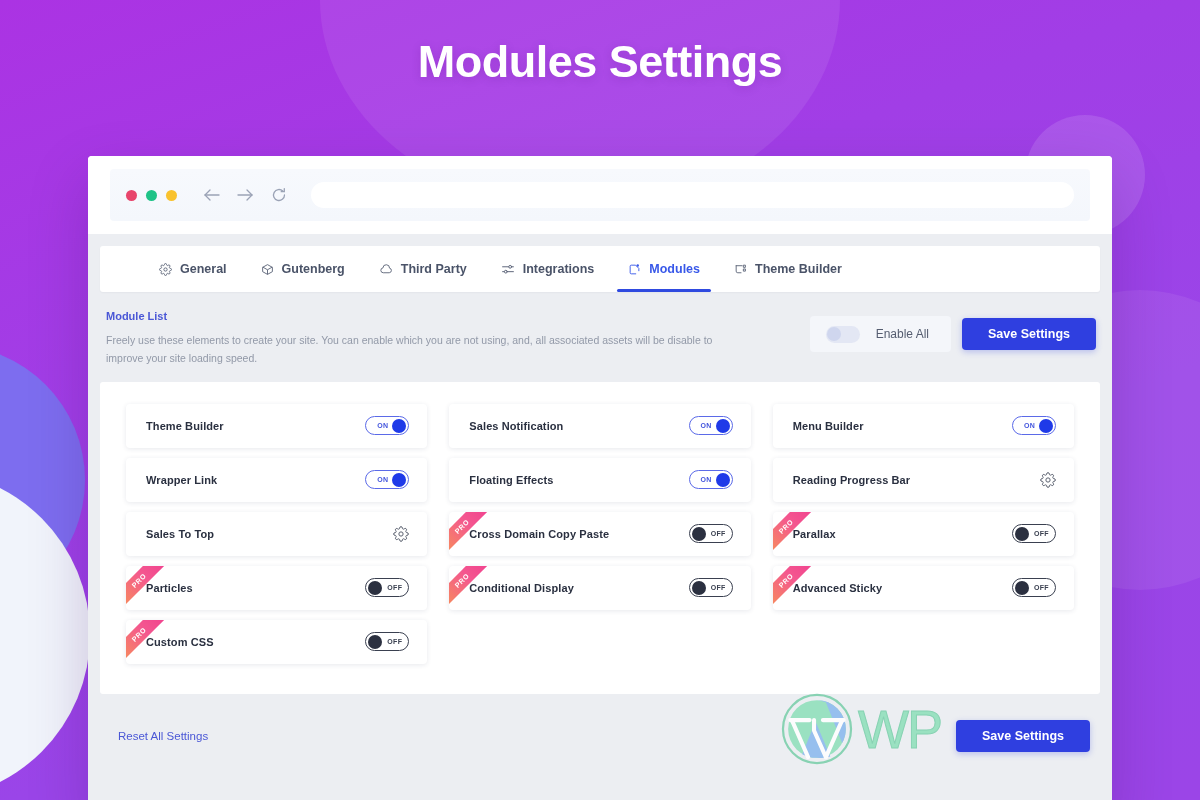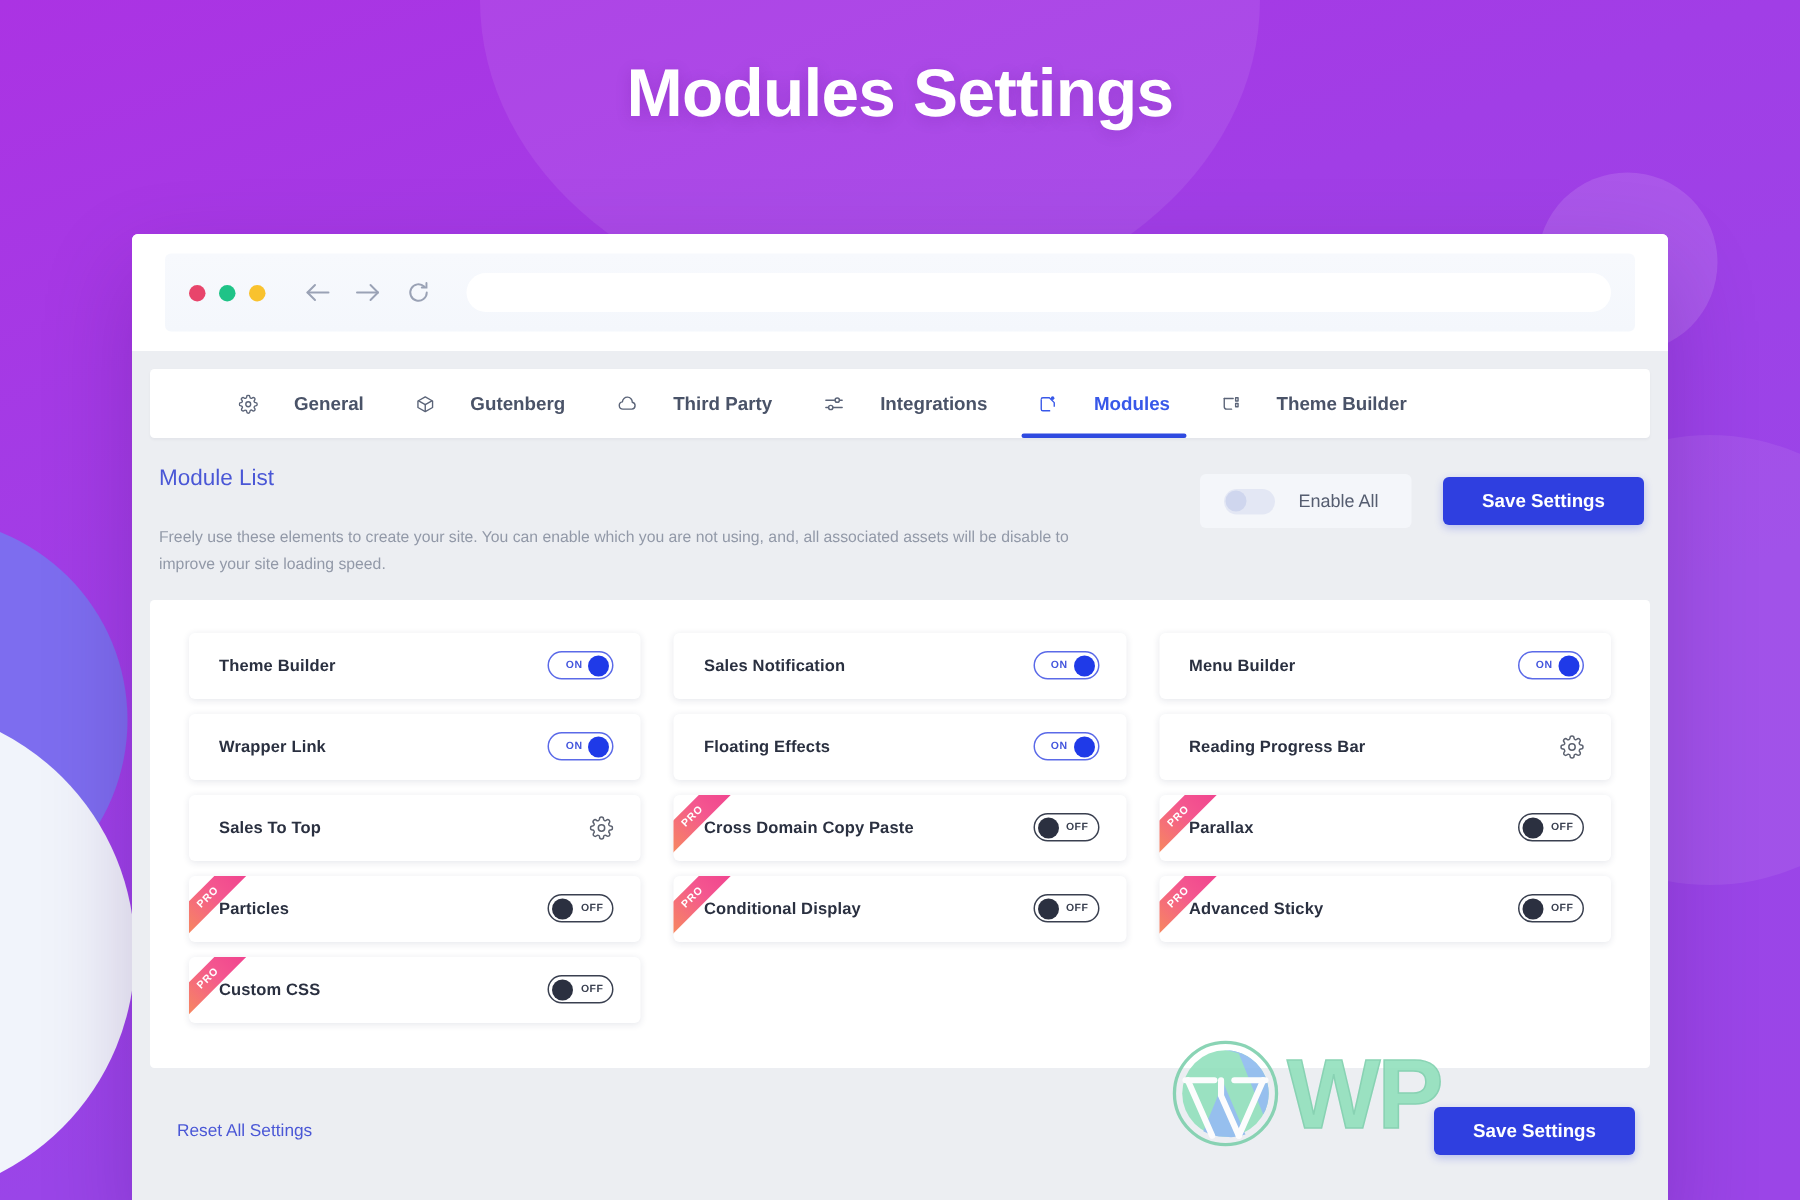--- a/index.html
+++ b/index.html
@@ -120,21 +120,21 @@
     border-radius: 3px;
     height: 46px;
     display: flex;
     align-items: stretch;
     padding-left: 42px;
     box-shadow: 0 1px 2px rgba(20,30,60,0.04);
   }
   .tab {
     display: flex;
     align-items: center;
-    gap: 24px;
+    gap: 8px;
     padding: 0 17px;
     font-size: 12.5px;
     font-weight: bold;
     color: #4a5368;
     position: relative;
     cursor: pointer;
     white-space: nowrap;
   }
   .tab .ticon { display: flex; align-items: center; color: #5b6478; }
   .tab.active { color: #3858e9; }
@@ -151,34 +151,34 @@
 
   
   .list-head {
     display: flex;
     align-items: flex-start;
     padding: 18px 4px 14px 6px;
   }
   .head-left { flex: 1; padding-right: 40px; }
   .head-title {
     color: #4a57d6;
-    font-size: 15px;
-    font-weight: normal;
-    margin-bottom: 22px;
+    font-size: 11px;
+    font-weight: bold;
+    margin-bottom: 9px;
   }
   .head-desc {
     color: #9299a8;
     font-size: 10.5px;
     line-height: 1.75;
     max-width: 620px;
   }
   .head-right {
     display: flex;
     align-items: center;
-    gap: 21px;
+    gap: 11px;
     padding-top: 6px;
   }
 
   .enable-all {
     background: #f4f6fa;
     border-radius: 4px;
     height: 36px;
     display: flex;
     align-items: center;
     gap: 16px;
@@ -334,22 +334,22 @@
     left: 780px;
     top: 692px;
     display: flex;
     align-items: center;
     gap: 4px;
     pointer-events: none;
     opacity: 0.88;
   }
   .wm-logo { width: 74px; height: 74px; }
   .wm-wp {
-    font-size: 66px;
-    font-weight: bold;
+    font-size: 54px;
+    font-weight: normal;
     color: #8fe0bb;
     -webkit-text-stroke: 1px #7bcfab;
     letter-spacing: -2px;
     line-height: 1;
   }
   .wm-cn {
     font-size: 54px;
     font-weight: bold;
     color: rgba(140,190,240,0.55);
     -webkit-text-stroke: 1.5px #7fb4e8;

